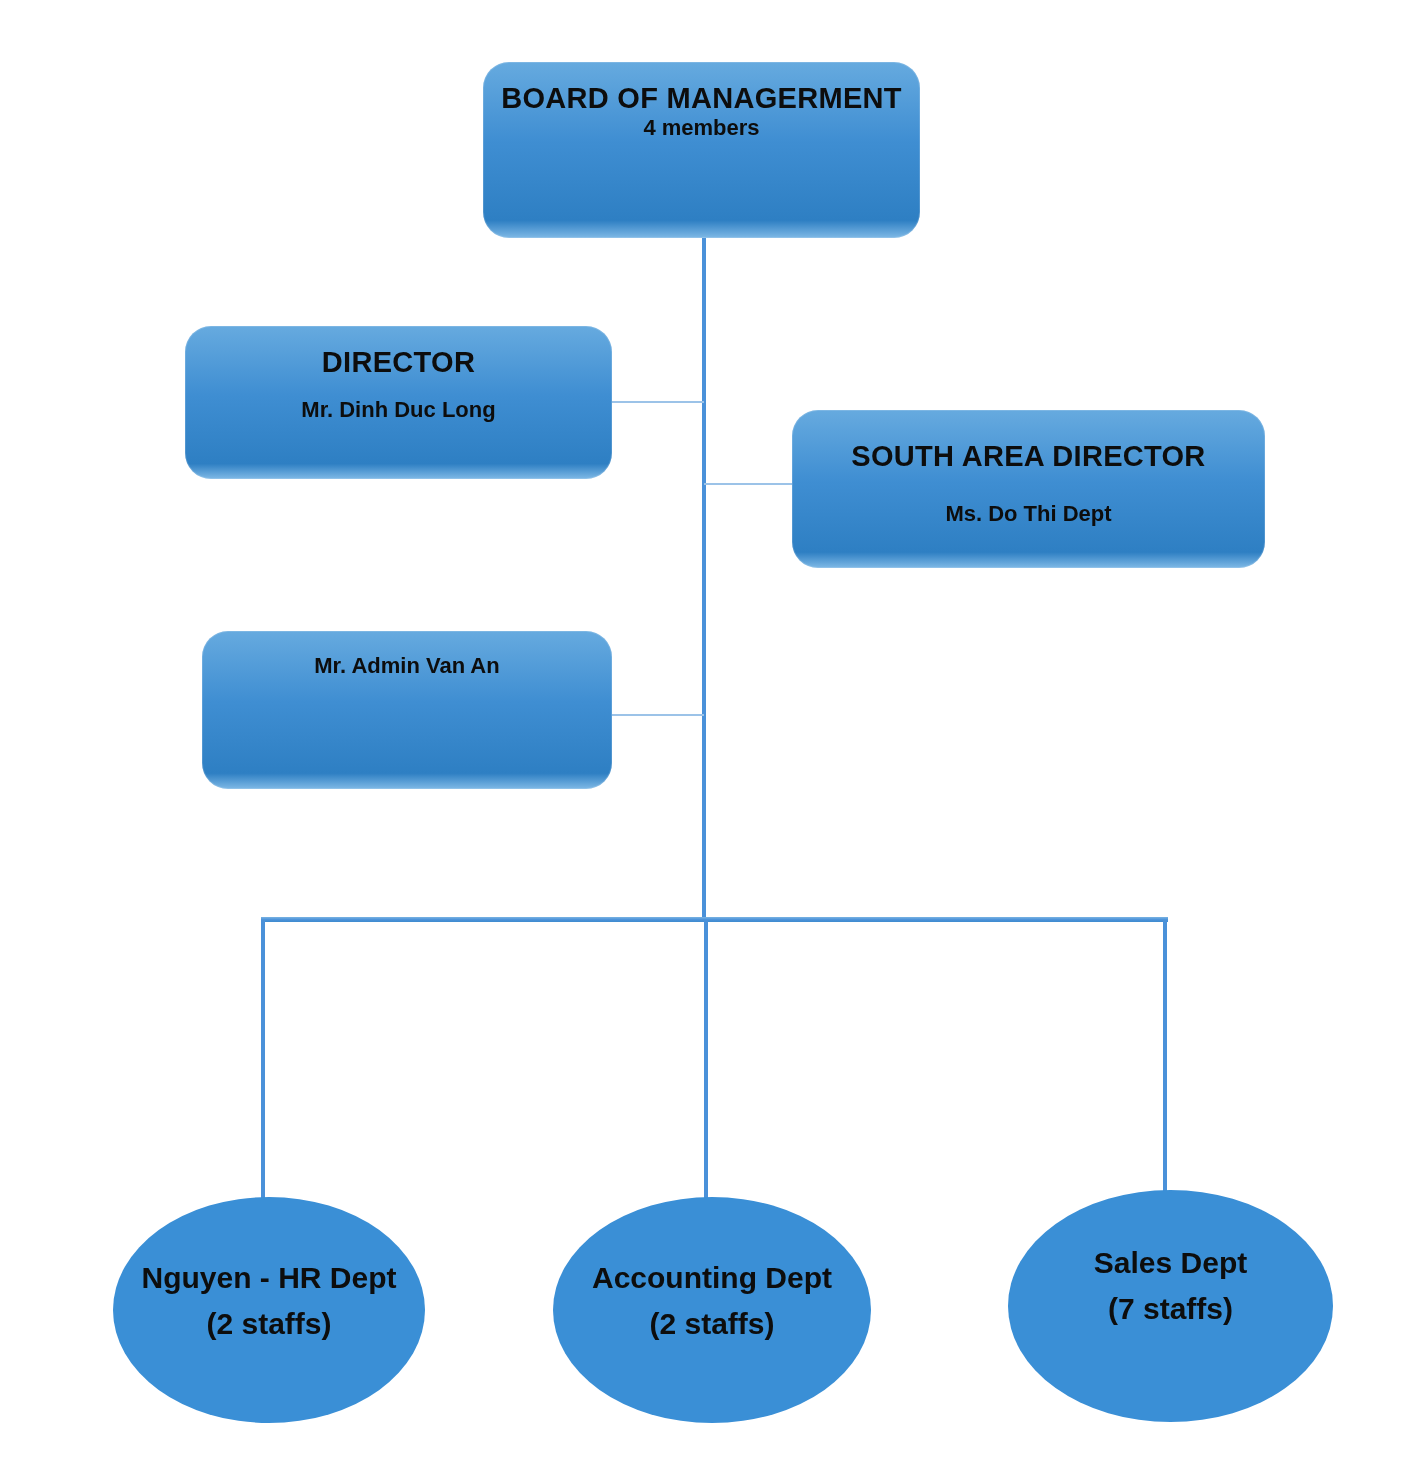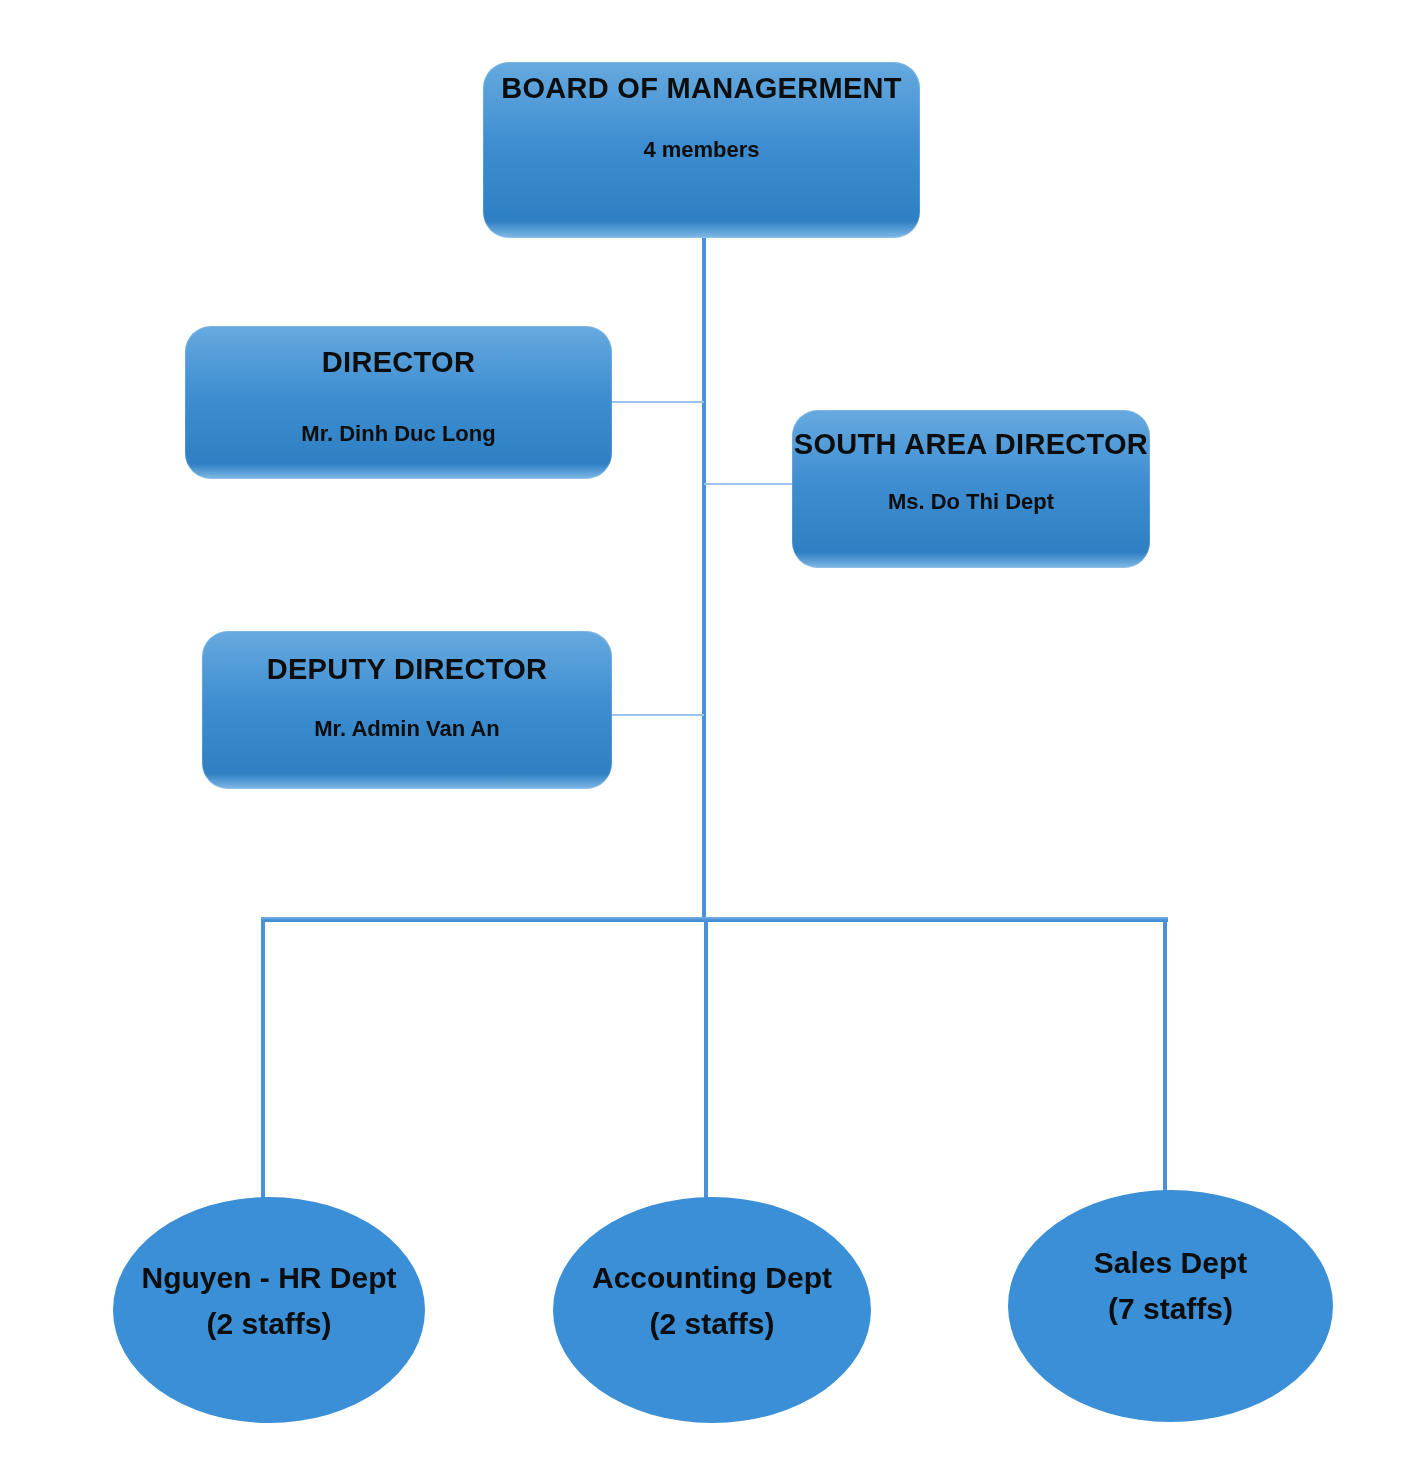--- a/index.html
+++ b/index.html
@@ -34,22 +34,21 @@
     display:flex;
     flex-direction:column;
     align-items:center;
     color:var(--text);
     font-weight:bold;
     text-align:center;
   }
   .box{
     border-radius:26px;
     background:linear-gradient(180deg,var(--box-top) 0%,var(--box-mid) 45%,var(--box-bottom) 90%,var(--box-rim) 100%);
-    padding-top:10px;
-    gap:32px;
+    padding-top:20px;
     box-shadow:0 0 0 1px rgba(255,255,255,0.15) inset;
   }
   .box .node-title{font-size:29px;letter-spacing:0.3px;}
   .box .node-subtitle{font-size:22px;}
   .ellipse{
     border-radius:50%;
     background:var(--ellipse);
     justify-content:center;
     padding-bottom:18px;
     gap:12px;
@@ -69,32 +68,31 @@
   <div class="hbar" style="left:261px;top:917px;width:907px;height:5px;"></div>
   <div class="line" style="left:261px;top:920px;width:4px;height:280px;"></div>
   <div class="line" style="left:704px;top:920px;width:4px;height:280px;"></div>
   <div class="line" style="left:1163px;top:920px;width:4px;height:274px;"></div>
 
   <div class="node box" style="left:483px;top:62px;width:437px;height:176px;">
     <div class="node-title">BOARD OF MANAGERMENT</div>
     <div class="node-subtitle">4 members</div>
   </div>
 
-  <div class="node box" style="left:185px;top:326px;width:427px;height:153px;padding-top:20px;gap:42px;">
+  <div class="node box" style="left:185px;top:326px;width:427px;height:153px;padding-top:20px;gap:18px;">
     <div class="node-title">DIRECTOR</div>
     <div class="node-subtitle">Mr. Dinh Duc Long</div>
   </div>
 
-  <div class="node box" style="left:792px;top:410px;width:358px;height:158px;padding-top:18px;gap:28px;">
+  <div class="node box" style="left:792px;top:410px;width:473px;height:158px;padding-top:30px;gap:28px;">
     <div class="node-title">SOUTH AREA DIRECTOR</div>
     <div class="node-subtitle">Ms. Do Thi Dept</div>
   </div>
 
   <div class="node box" style="left:202px;top:631px;width:410px;height:158px;padding-top:22px;gap:30px;">
-    <div class="node-title">DEPUTY DIRECTOR</div>
     <div class="node-subtitle">Mr. Admin Van An</div>
   </div>
 
   <div class="node ellipse" style="left:113px;top:1197px;width:312px;height:226px;">
     <div class="node-title">Nguyen - HR Dept</div>
     <div class="node-subtitle">(2 staffs)</div>
   </div>
 
   <div class="node ellipse" style="left:553px;top:1197px;width:318px;height:226px;">
     <div class="node-title">Accounting Dept</div>

